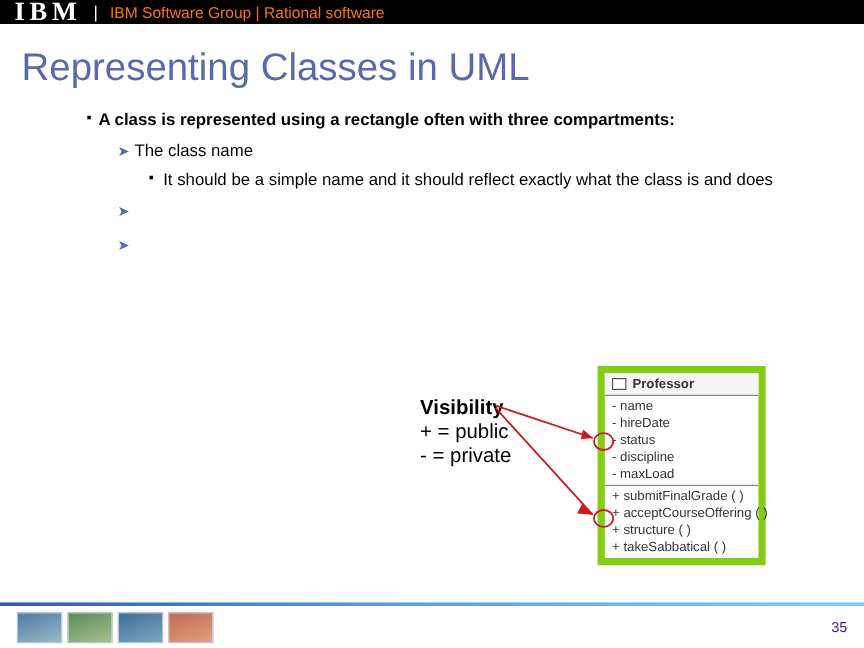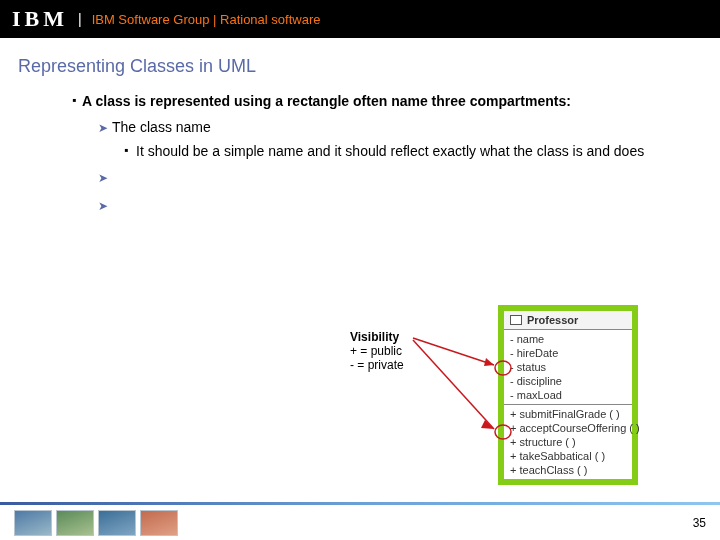--- a/index.html
+++ b/index.html
@@ -1,68 +1,68 @@
 <!DOCTYPE html>
 <html><head>
 <meta charset="utf-8">
 <style>
   html,body{margin:0;padding:0;font-family:Arial,Helvetica,sans-serif;background:#fff;}
   .slide{width:720px;height:540px;position:relative;overflow:hidden;}
-  .topbar{background:#000;height:38px;display:flex;align-items:center;padding:0 12px;}
+  .topbar{background:#000;height:20px;display:flex;align-items:center;padding:0 12px;}
   .ibm-logo{color:#fff;font-family:"Times New Roman",serif;font-weight:bold;font-size:22px;letter-spacing:4px;}
   .topbar-sep{color:#fff;margin:0 10px;font-size:14px;}
   .topbar-text{color:#f97316;font-size:13px;}
-  .title{color:#5a6aa8;font-size:18px;font-weight:400;padding:18px 0 6px 18px;}
+  .title{color:#5a6aa8;font-size:32px;font-weight:400;padding:18px 0 6px 18px;}
   .body{padding:0 40px 0 72px;font-size:14px;color:#000;}
   .b1{display:flex;margin-top:10px;}
   .b1 .mk{width:10px;flex:0 0 10px;color:#000;font-size:12px;}
   .b1 .tx{font-weight:bold;}
   .b2{display:flex;margin:10px 0 0 26px;}
   .b2 .mk{width:14px;flex:0 0 14px;color:#5a6aa8;font-size:12px;line-height:18px;}
   .b3{display:flex;margin:6px 0 0 52px;}
   .b3 .mk{width:12px;flex:0 0 12px;color:#000;font-size:12px;}
-  .vis-block{position:absolute;left:350px;top:330px;font-size:12px;}
+  .vis-block{position:absolute;left:350px;top:330px;font-size:17px;}
   .vis-title{font-weight:bold;}
   .uml-box{position:absolute;left:498px;top:305px;width:128px;border:6px solid #84cc16;background:#fff;font-size:11px;color:#333;}
   .uml-name{display:flex;align-items:center;padding:3px 6px;border-bottom:1px solid #888;font-weight:bold;background:#f4f4f4;}
   .uml-icon{width:10px;height:8px;border:1px solid #555;margin-right:5px;background:#fff;}
   .uml-sec{border-bottom:1px solid #888;padding:2px 0;}
   .uml-sec:last-child{border-bottom:none;}
   .uml-row{padding:1px 6px;white-space:nowrap;}
   svg.arrows{position:absolute;left:0;top:0;pointer-events:none;}
   .circ{stroke:#c9181e;stroke-width:1.5;fill:none;}
   .aline{stroke:#c9181e;stroke-width:1.5;fill:none;}
   .ahead{fill:#c9181e;}
   .footer{position:absolute;bottom:0;left:0;right:0;height:38px;}
   .footer-line{height:3px;background:linear-gradient(90deg,#3a5aa0,#6aa0d8,#8ec6f0);}
   .footer-inner{display:flex;align-items:center;height:35px;padding:0 14px;justify-content:space-between;}
   .footer-imgs{display:flex;gap:4px;}
   .thumb{width:36px;height:24px;background:linear-gradient(160deg,#4f7aa6,#9ab9c8);border:1px solid #b8c6d2;}
   .thumb.t2{background:linear-gradient(160deg,#5b8a59,#a8c190);}
   .thumb.t3{background:linear-gradient(160deg,#3c6e98,#7fa6c2);}
   .thumb.t4{background:linear-gradient(160deg,#c26a4f,#e0a084);}
-  .pagenum{color:#000000;font-size:12px;}
+  .pagenum{color:#4c1d95;font-size:12px;}
 </style>
 </head>
 <body>
 
 <div class="slide">
 
   <div class="topbar">
     <span class="ibm-logo">IBM</span>
     <span class="topbar-sep">|</span>
     <span class="topbar-text">IBM Software Group | Rational software</span>
   </div>
 
   <div class="title">Representing Classes in UML</div>
 
   <div class="body">
     <div class="b1">
       <div class="mk">▪</div>
-      <div class="tx">A class is represented using a rectangle often name three compartments:</div>
+      <div class="tx">A class is represented using a rectangle often with three compartments:</div>
     </div>
     <div class="b2">
       <div class="mk">➤</div>
       <div>The class name</div>
     </div>
     <div class="b3">
       <div class="mk">▪</div>
       <div>It should be a simple name and it should reflect exactly what the class is and does</div>
     </div>
     <div class="b2">
@@ -89,21 +89,20 @@
       <div class="uml-row">- hireDate</div>
       <div class="uml-row">- status</div>
       <div class="uml-row">- discipline</div>
       <div class="uml-row">- maxLoad</div>
     </div>
     <div class="uml-sec">
       <div class="uml-row">+ submitFinalGrade ( )</div>
       <div class="uml-row">+ acceptCourseOffering ( )</div>
       <div class="uml-row">+ structure ( )</div>
       <div class="uml-row">+ takeSabbatical ( )</div>
-      <div class="uml-row">+ teachClass ( )</div>
     </div>
   </div>
 
   <svg class="arrows" width="720" height="540">
     <ellipse class="circ" cx="503" cy="368" rx="8" ry="7"></ellipse>
     <ellipse class="circ" cx="503" cy="432" rx="8" ry="7"></ellipse>
     <line class="aline" x1="413" y1="338" x2="494" y2="365"></line>
     <polygon class="ahead" points="494,365 486,358 484,366"></polygon>
     <line class="aline" x1="413" y1="340" x2="494" y2="429"></line>
     <polygon class="ahead" points="494,429 485,420 481,428"></polygon>

